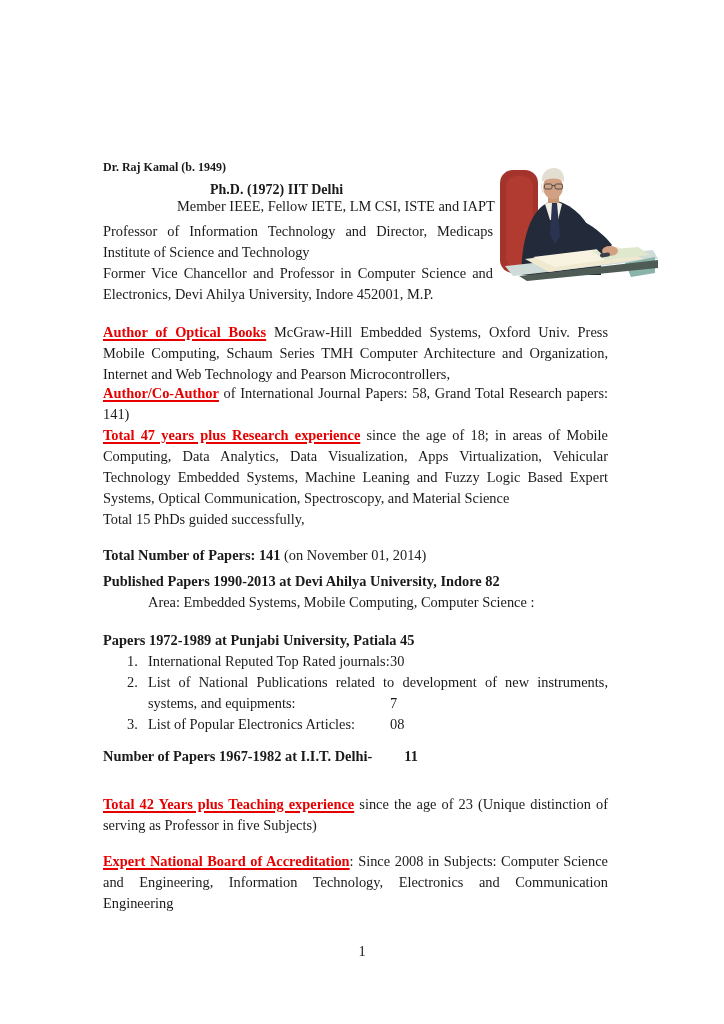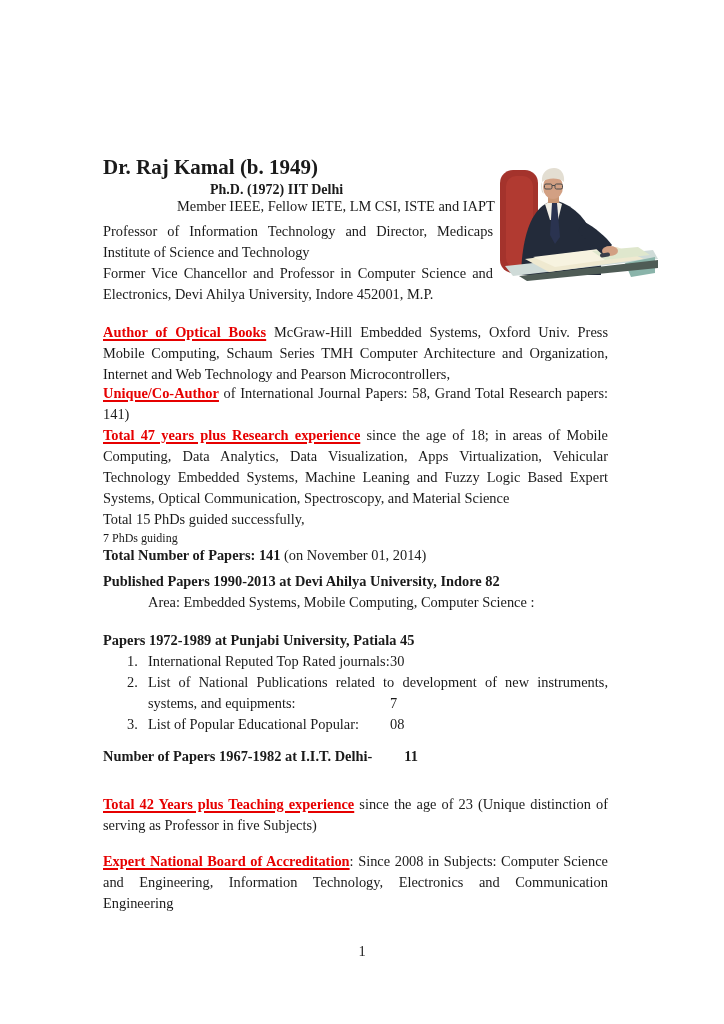--- a/index.html
+++ b/index.html
@@ -17,21 +17,21 @@
   .abs { position: absolute; }
   .justify { text-align: justify; }
   .bold { font-weight: bold; }
   .red-lead {
     color: var(--red, #e60000);
     font-weight: bold;
     text-decoration: underline;
     text-decoration-thickness: 1.6px;
     text-underline-offset: 2px;
   }
-  #sec-title   { left: 103px; top: 155px; font-size: 21px; font-weight: bold; line-height: 24px; font-family: Liberation Serif, serif; }
+  #sec-title   { left: 103px; top: 155px; font-size: 12px; font-weight: bold; line-height: 24px; font-family: Liberation Serif, serif; }
   #sec-phd     { left: 210px; top: 182px; font-size: 14px; font-weight: bold; line-height: 15px; }
   #sec-member  { left: 177px; top: 196px; text-align: right; }
   #sec-intro   { left: 103px; top: 221px; width: 390px; }
   #sec-intro p { margin: 0; }
   #photo       { left: 497px; top: 167px; width: 162px; height: 114px; }
   #sec-books   { left: 103px; top: 322px; width: 505px; }
   #sec-coauthor{ left: 103px; top: 383px; width: 505px; }
   #sec-research{ left: 103px; top: 425px; width: 505px; }
   .small-line  { font-size: 12px; line-height: 17px; }
   #sec-total   { left: 103px; top: 545px; width: 505px; }
@@ -102,29 +102,28 @@
     <rect x="103" y="86" width="10" height="4" rx="2" fill="#3a3f4a" transform="rotate(-8 108 88)"></rect>
 
     <path d="M22 109 L161 93 L161 101 L30 114 Z" fill="#4f5c56"></path>
   </svg>
 
   <p id="sec-books" class="abs para justify">
     <span class="red-lead">Author of Optical Books</span><span> McGraw-Hill Embedded Systems, Oxford Univ. Press Mobile Computing, Schaum Series TMH Computer Architecture and Organization, Internet and Web Technology and Pearson Microcontrollers,</span>
   </p>
 
   <p id="sec-coauthor" class="abs para justify">
-    <span class="red-lead">Unique/Co-Author</span><span> of International Journal Papers: 58, Grand Total Research papers: 141)</span>
+    <span class="red-lead">Author/Co-Author</span><span> of International Journal Papers: 58, Grand Total Research papers: 141)</span>
   </p>
 
   <div id="sec-research" class="abs">
     <p class="para justify">
       <span class="red-lead">Total 47 years plus Research experience</span><span> since the age of 18; in areas of Mobile Computing, Data Analytics, Data Visualization, Apps Virtualization, Vehicular Technology Embedded Systems, Machine Leaning and Fuzzy Logic Based Expert Systems, Optical Communication, Spectroscopy, and Material Science</span>
     </p>
     <div>Total 15 PhDs guided successfully,</div>
-    <div class="small-line">7 PhDs guiding</div>
   </div>
 
   <p id="sec-total" class="abs para">
     <span class="bold">Total Number of Papers: 141</span><span> (on November 01, 2014)</span>
   </p>
 
   <div id="sec-published" class="abs">
     <div class="bold">Published Papers 1990-2013 at Devi Ahilya University, Indore 82</div>
     <div class="area-line">Area: Embedded Systems, Mobile Computing, Computer Science :</div>
   </div>
@@ -140,21 +139,21 @@
 
     <div class="li">
       <span class="num">2.</span>
       <div class="jline">List of National Publications related to development of new instruments,</div>
       <div>systems, and equipments:</div>
       <span class="val second-line">7</span>
     </div>
 
     <div class="li">
       <span class="num">3.</span>
-      <span>List of Popular Educational Popular:</span>
+      <span>List of Popular Electronics Articles:</span>
       <span class="val">08</span>
     </div>
   </div>
 
   <p id="sec-iit" class="abs para">
     <span>Number of Papers 1967-1982 at I.I.T. Delhi-</span><span class="iit-val">11</span>
   </p>
 
   <p id="sec-teaching" class="abs para justify">
     <span class="red-lead">Total 42 Years plus Teaching experience</span><span> since the age of 23 (Unique distinction of serving as Professor in five Subjects)</span>

